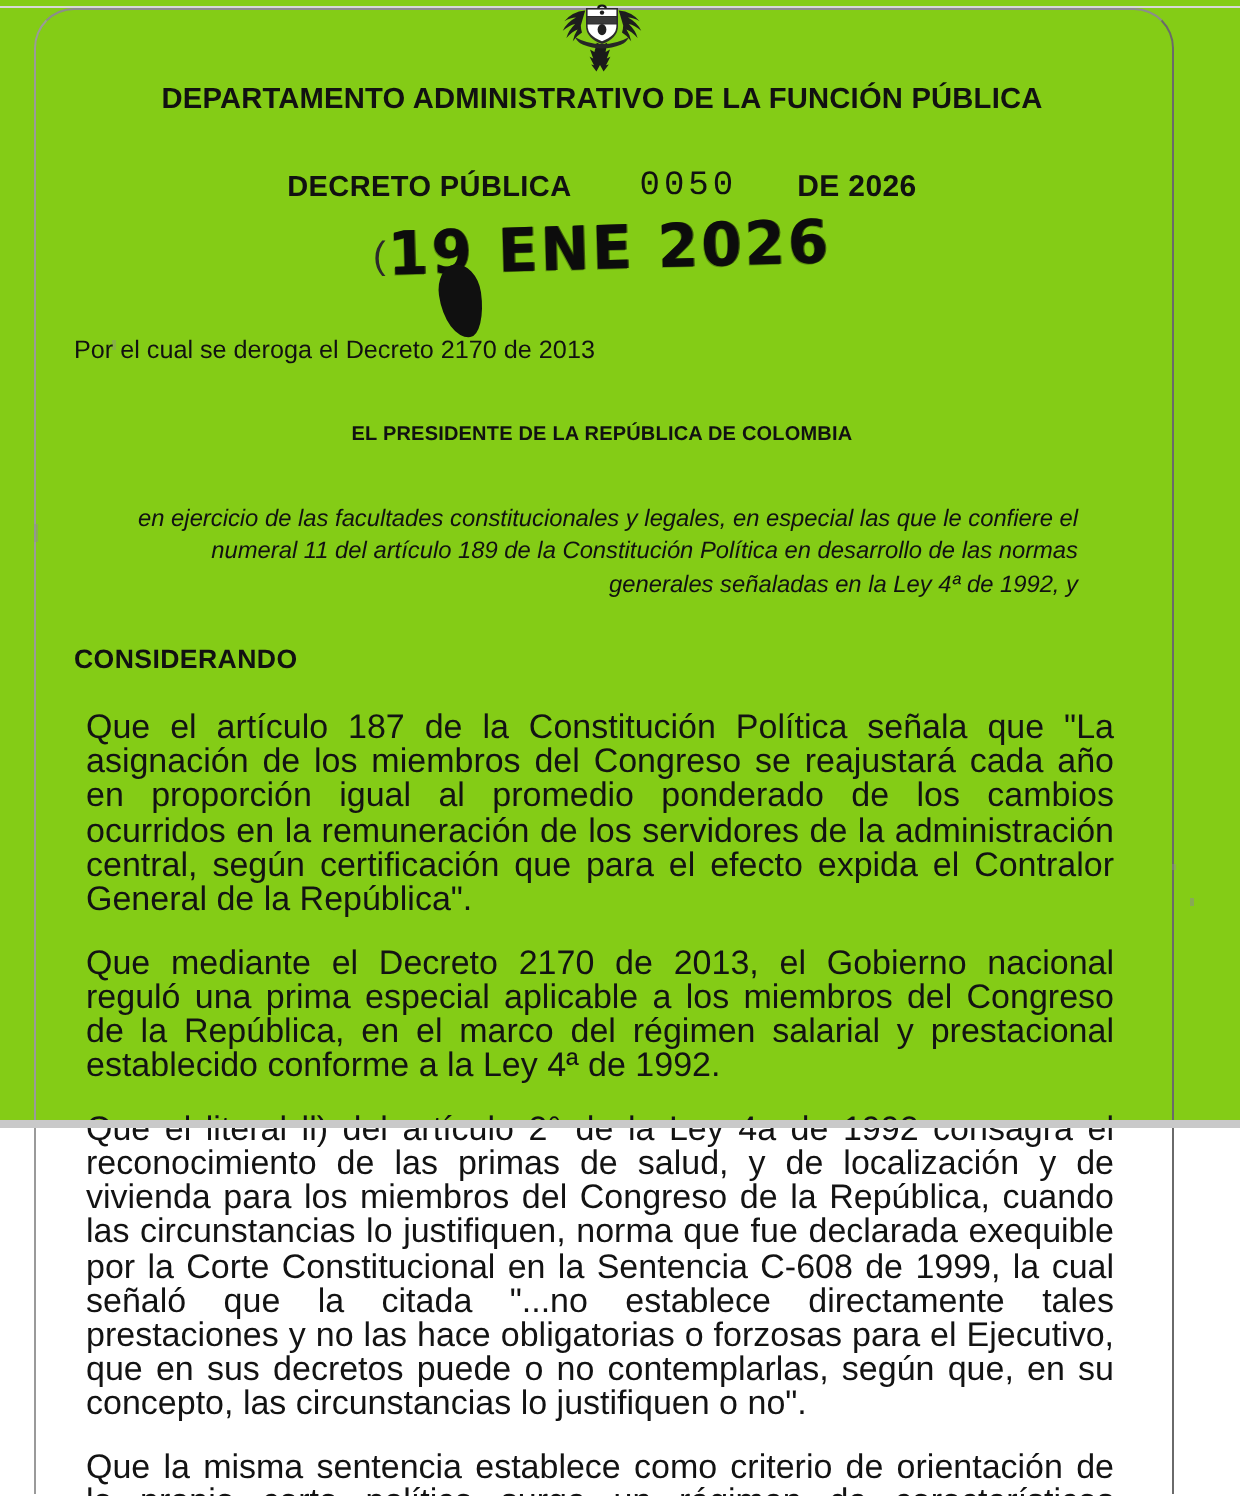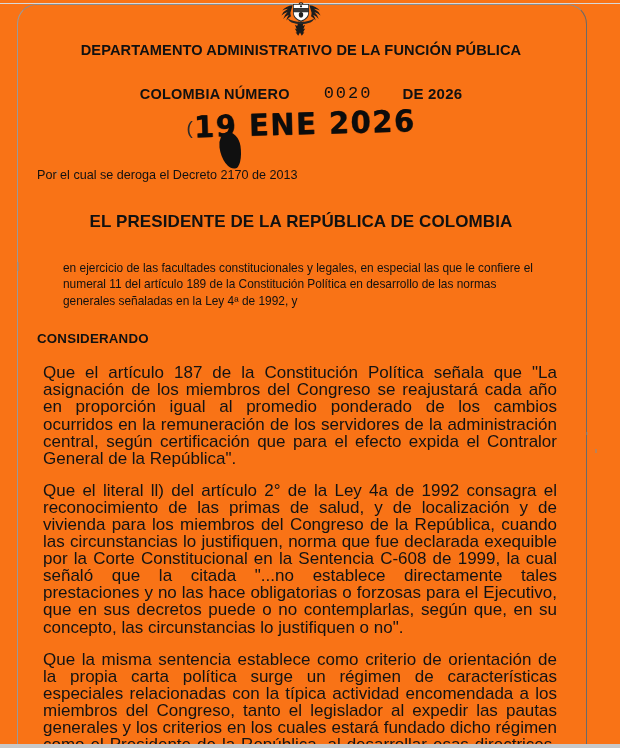--- a/index.html
+++ b/index.html
@@ -12,22 +12,22 @@
     height: 748px;
     overflow: hidden;
     font-family: "Liberation Sans", sans-serif;
     color: #111111;
   }
 
   
   #scan-page {
     position: relative;
     width: 620px;
-    height: 748px;
-    background: #f97316;
+    height: 564px;
+    background: #84cc16;
   }
 
   
   #sheet-border {
     position: absolute;
     left: 17px;
     top: 4px;
     width: 568px;
     height: 742px;
     border-left: 1px solid #9a9a9a;
@@ -153,31 +153,32 @@
   }
 
   
   .derogation {
     text-align: left;
     font-size: 12.6px;
     margin-top: 24px;
   }
   .president-heading {
     text-align: center;
-    font-size: 17px;
+    font-size: 10px;
     font-weight: bold;
     margin-top: 30px;
     letter-spacing: 0.1px;
   }
   .facultades {
-    text-align: left;
+    text-align: right;
     font-size: 11.9px;
     line-height: 16.4px;
     margin-top: 28px;
     padding: 0 26px;
+    font-style: italic;
   }
   .considerando-heading {
     text-align: left;
     font-size: 13.3px;
     font-weight: bold;
     margin-top: 22px;
     letter-spacing: 0.2px;
   }
 
   
@@ -236,38 +237,39 @@
           <path d="M20.4 19.4 q2.6 1.6 5.2 0 l-0.8 4.6 l2.2 -1.2 l-1.6 4.4 l1.8 -0.8 l-2.2 4.2 l1.4 -0.3 l-2.6 3.4 l-1.8 -3.2 l-1.8 3.2 l-2.6 -3.4 l1.4 0.3 l-2.2 -4.2 l1.8 0.8 l-1.6 -4.4 l2.2 1.2 z" fill="#1a1a1a"></path>
 
           <path d="M9.6 16.6 q6 3.4 13.4 3.4 q7.4 0 13.4 -3.4 q-1.2 2.6 -4 3.8 q-4.4 1.8 -9.4 1.8 q-5 0 -9.4 -1.8 q-2.8 -1.2 -4 -3.8 z" fill="#262626"></path>
         </g>
       </svg>
     </div>
 
     <div class="dept-title">DEPARTAMENTO ADMINISTRATIVO DE LA FUNCIÓN PÚBLICA</div>
 
     <div class="decreto-line">
-      <span class="decreto-label">COLOMBIA NÚMERO</span><span class="decreto-number">0020</span><span class="decreto-year">DE 2026</span>
+      <span class="decreto-label">DECRETO PÚBLICA</span><span class="decreto-number">0050</span><span class="decreto-year">DE 2026</span>
     </div>
 
     <div class="stamp-row">
       <span class="stamp-paren">(</span><span class="stamp-date">19 ENE 2026</span>
     </div>
     <div class="stamp-ink"></div>
 
     <div class="derogation">Por el cual se deroga el Decreto 2170 de 2013</div>
 
     <div class="president-heading">EL PRESIDENTE DE LA REPÚBLICA DE COLOMBIA</div>
 
     <div class="facultades">en ejercicio de las facultades constitucionales y legales, en especial las que le confiere el numeral 11 del artículo 189 de la Constitución Política en desarrollo de las normas generales señaladas en la Ley 4ª de 1992, y</div>
 
     <div class="considerando-heading">CONSIDERANDO</div>
 
     <div class="body-block">
       <p class="para">Que el artículo 187 de la Constitución Política señala que "La asignación de los miembros del Congreso se reajustará cada año en proporción igual al promedio ponderado de los cambios ocurridos en la remuneración de los servidores de la administración central, según certificación que para el efecto expida el Contralor General de la República".</p>
+      <p class="para">Que mediante el Decreto 2170 de 2013, el Gobierno nacional reguló una prima especial aplicable a los miembros del Congreso de la República, en el marco del régimen salarial y prestacional establecido conforme a la Ley 4ª de 1992.</p>
       <p class="para">Que el literal ll) del artículo 2° de la Ley 4a de 1992 consagra el reconocimiento de las primas de salud, y de localización y de vivienda para los miembros del Congreso de la República, cuando las circunstancias lo justifiquen, norma que fue declarada exequible por la Corte Constitucional en la Sentencia C-608 de 1999, la cual señaló que la citada "...no establece directamente tales prestaciones y no las hace obligatorias o forzosas para el Ejecutivo, que en sus decretos puede o no contemplarlas, según que, en su concepto, las circunstancias lo justifiquen o no".</p>
       <p class="para">Que la misma sentencia establece como criterio de orientación de la propia carta política surge un régimen de características especiales relacionadas con la típica actividad encomendada a los miembros del Congreso, tanto el legislador al expedir las pautas generales y los criterios en los cuales estará fundado dicho régimen como el Presidente de la República, al desarrollar esas directrices, deben procurar la integración de un sistema normativo armónico y coherente que, en su conjunto promueva los valores de la igualdad, la solidaridad y la responsabilidad, que sean económicamente viable, relacionadas las distintas variables que inciden en la carga pensional que, respecto de los congresistas habrá de asumir el estado.</p>
     </div>
 
   </div>
 
   <div id="scan-bottom-rule"></div>
 </div>
 
 </body></html>

